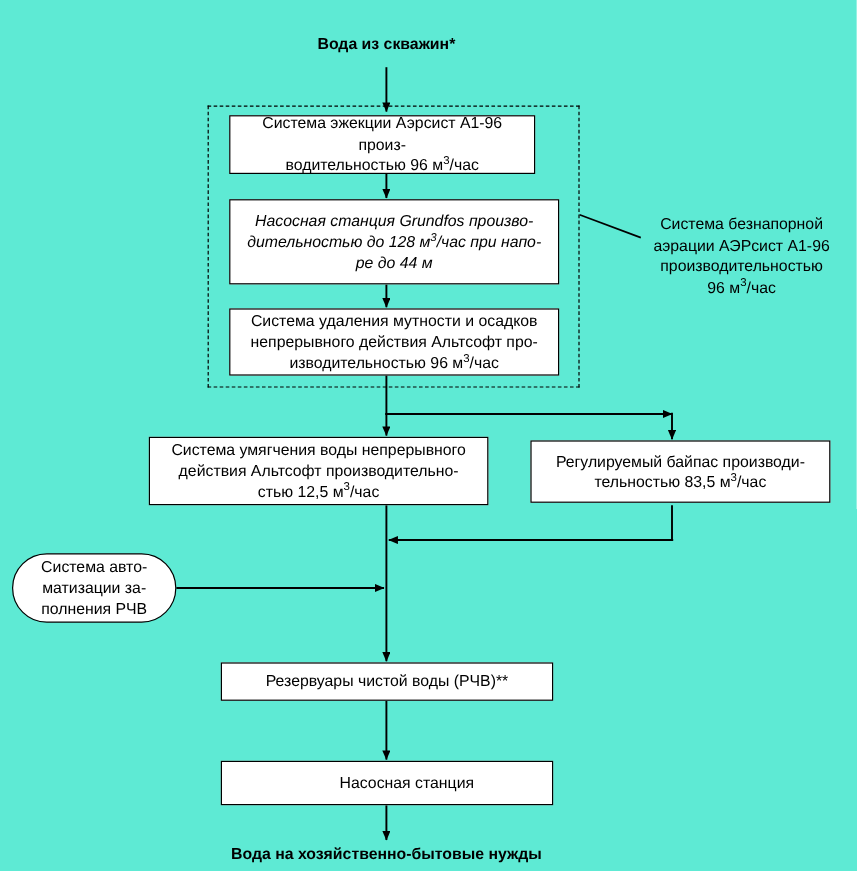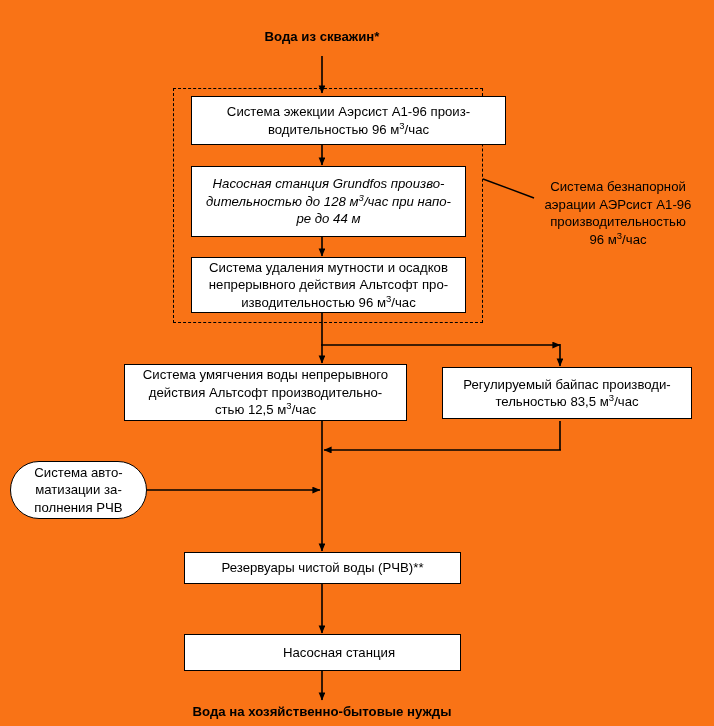--- a/index.html
+++ b/index.html
@@ -9,21 +9,21 @@
     background: #ffffff;
   }
   body {
     font-family: "Liberation Sans", "DejaVu Sans", sans-serif;
     color: #000000;
   }
   #diagram {
     position: relative;
     width: 714px;
     height: 726px;
-    background: #f97316;
+    background: #5eead4;
     overflow: hidden;
   }
   #connectors {
     position: absolute;
     left: 0;
     top: 0;
     width: 714px;
     height: 726px;
     pointer-events: none;
   }
@@ -111,21 +111,21 @@
 
     <line x1="322" y1="671" x2="322" y2="700" stroke="#000000" stroke-width="1.6" marker-end="url(#arrow)"></line>
 
     <line x1="483" y1="179" x2="534" y2="198" stroke="#000000" stroke-width="1.4"></line>
   </svg>
 
   <div class="free-text bold" style="left:172px; top:28px; width:300px;">Вода из скважин*</div>
 
   <div class="group-frame" style="left:173px; top:88px; width:310px; height:235px;"></div>
 
-  <div class="node" style="left:191px; top:96px; width:315px; height:49px;">
+  <div class="node" style="left:191px; top:96px; width:255px; height:49px;">
     <span><span>Система эжекции Аэрсист А1-96 произ-</span><br><span>водительностью 96 м</span><sup>3</sup><span>/час</span></span>
   </div>
 
   <div class="node italic" style="left:191px; top:166px; width:275px; height:71px;">
     <span><span>Насосная станция Grundfos произво-</span><br><span>дительностью до 128 м</span><sup>3</sup><span>/час при напо-</span><br><span>ре до 44 м</span></span>
   </div>
 
   <div class="node" style="left:191px; top:257px; width:275px; height:56px;">
     <span><span>Система удаления мутности и осадков</span><br><span>непрерывного действия Альтсофт про-</span><br><span>изводительностью 96 м</span><sup>3</sup><span>/час</span></span>
   </div>

